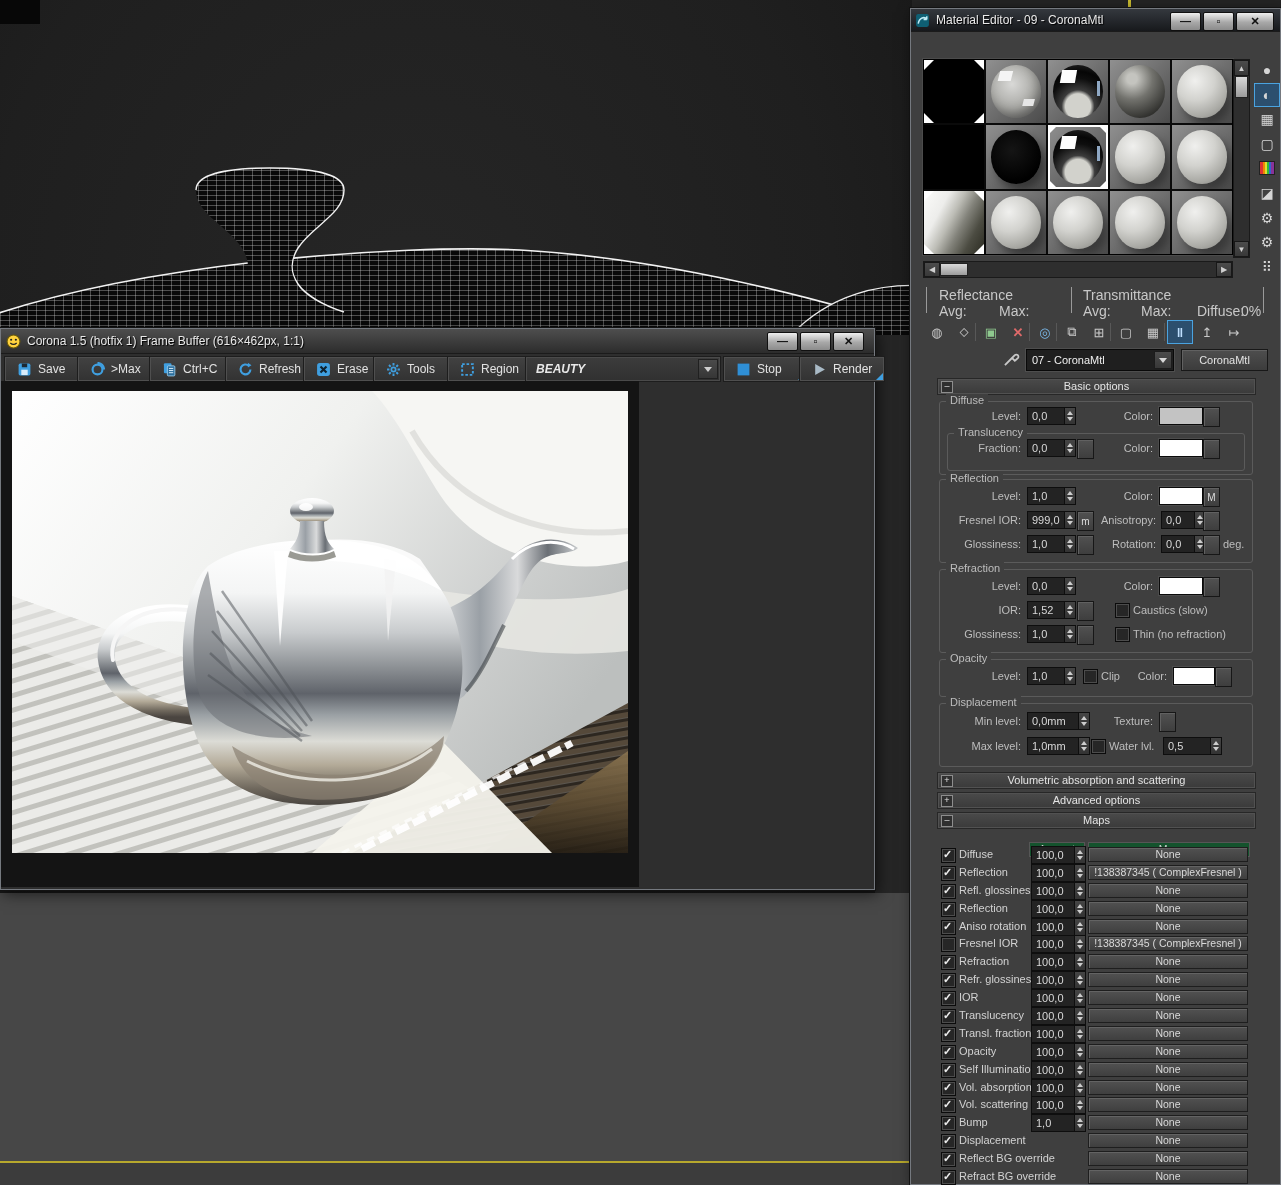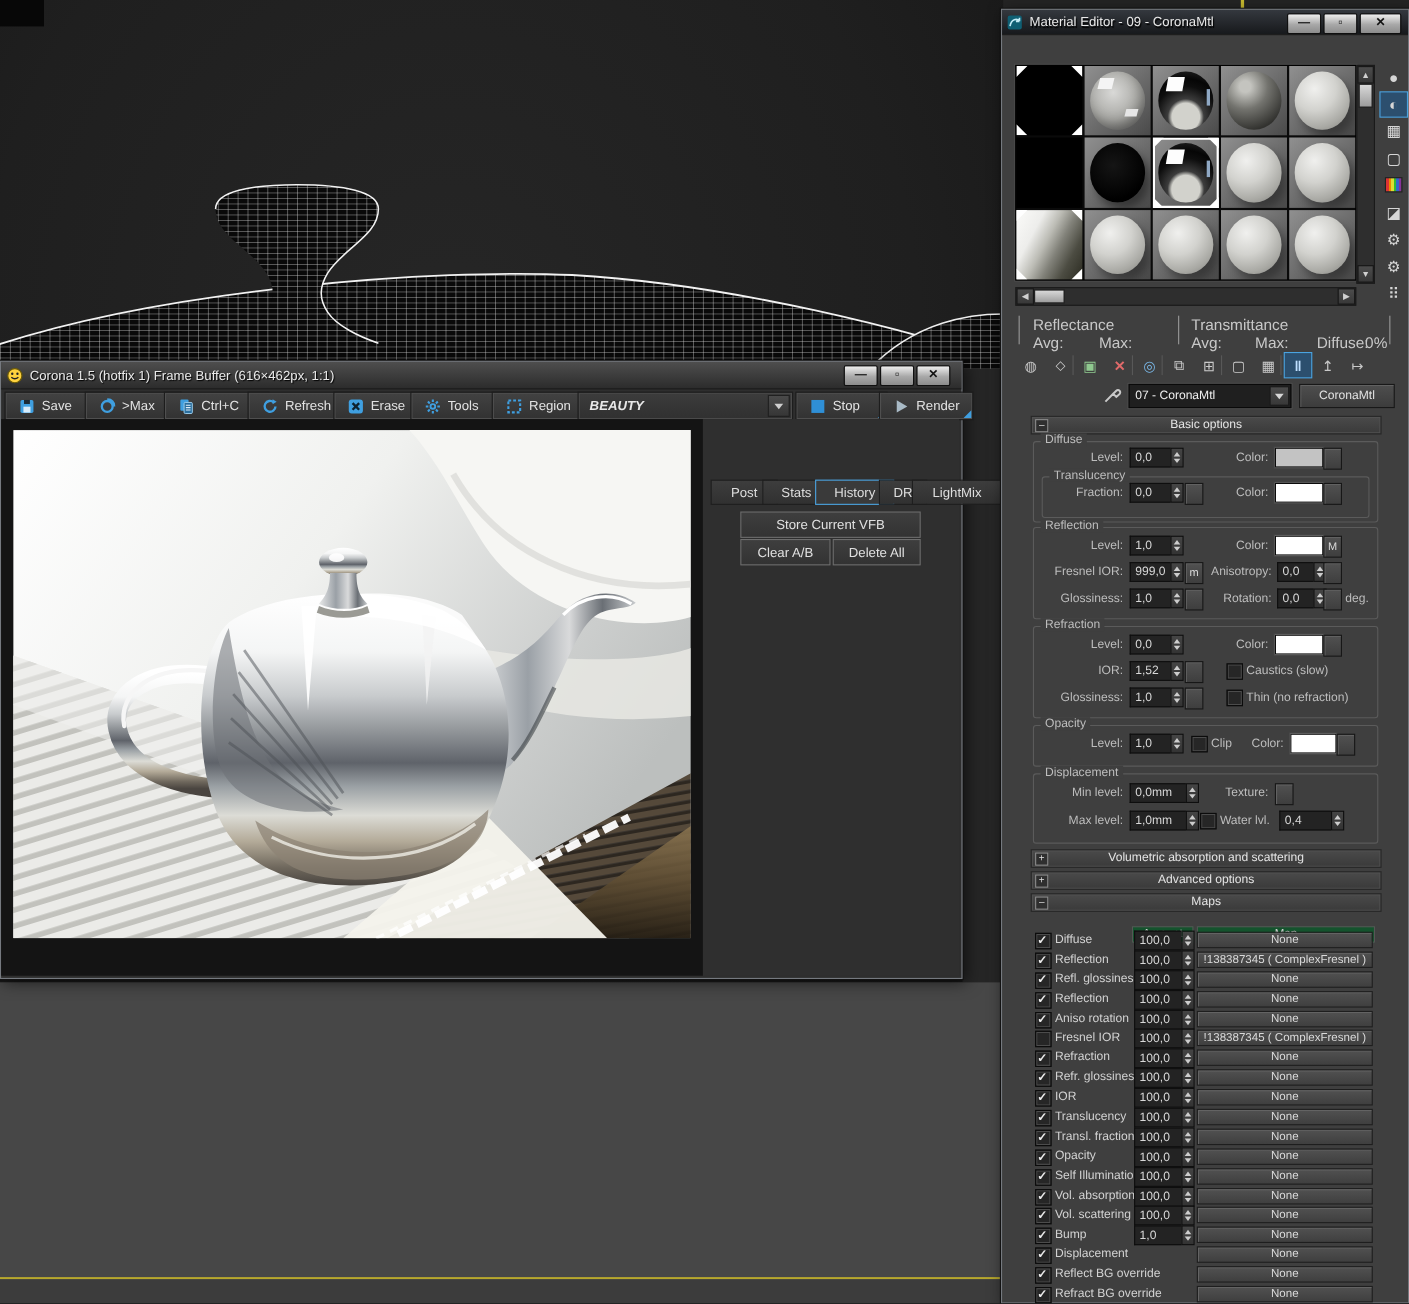--- a/index.html
+++ b/index.html
@@ -347,32 +347,20 @@
         <path d="M220,355 C280,395 380,395 432,345 C430,380 400,402 330,408 C262,413 232,392 220,355 Z" fill="#8c8274" opacity="0.7"></path>
         <path d="M235,370 C290,398 370,396 420,358" fill="none" stroke="#efeee6" stroke-width="3" opacity="0.8"></path>
 
         <ellipse cx="300" cy="120" rx="22" ry="13" fill="url(#chrome)"></ellipse>
         <path d="M288,130 C288,146 283,152 278,158 C292,164 310,164 322,158 C316,152 312,146 312,130 Z" fill="url(#chromeH)"></path>
         <ellipse cx="294" cy="116" rx="7" ry="4" fill="#ffffff" opacity="0.9"></ellipse>
         <path d="M278,160 C292,166 310,166 322,160 L324,166 C308,172 292,172 276,166 Z" fill="#9a9a94"></path>
       </svg>
     </div>
 
-    <div style="position:absolute;left:638px;top:52px;width:233px;height:506px;background:#2f2f2f;">
-      <div id="vfb-tabs">
-          <div class="tab" style="left: 7px; min-width: 41px; justify-content: center;">Post</div>
-          <div class="tab" style="left: 54px; min-width: 42px; justify-content: center;">Stats</div>
-          <div class="tab active" style="left: 102px; min-width: 52px; justify-content: center;">History</div>
-          <div class="tab" style="left: 160px; min-width: 24px; justify-content: center;">DR</div>
-          <div class="tab" style="left: 190px; min-width: 62px; justify-content: center;">LightMix</div>
-        </div>
-      <div class="pbtn" style="left:34px;top:84px;width:162px;height:22px;">Store Current VFB</div>
-      <div class="pbtn" style="left:34px;top:109px;width:80px;height:22px;">Clear A/B</div>
-      <div class="pbtn" style="left:118px;top:109px;width:78px;height:22px;">Delete All</div>
-    </div>
   </div>
 
   <div class="window" id="me" style="left:910px;top:8px;width:369px;height:1175px;background:#3f3f3f;">
     <div class="titlebar">
       <svg class="icon14" style="margin-left:4px" viewBox="0 0 14 14">
         <rect x="1" y="1" width="12" height="12" rx="2" fill="#0f5f73"></rect>
         <path d="M3,10 C4,4 9,3 11,6 M11,6 L11,3 M11,6 L8,6" stroke="#bfeaf5" stroke-width="1.4" fill="none"></path>
       </svg>
       <span class="ttl">Material Editor - 09 - CoronaMtl</span>
       <div class="winbtns" style="right:6px;">
@@ -634,21 +622,21 @@
     <div class="spin" style="left:116px;top:728px;">
       <span class="field" style="width:42px">1,0mm</span>
         <span class="arr">
           <i class="au"></i>
           <i class="ad"></i>
         </span>
     </div>
     <div class="cb" style="left:180px;top:730px;"></div>
     <span class="lb" style="left:198px;top:731px;text-align:left;">Water lvl.</span>
     <div class="spin" style="left:252px;top:728px;">
-      <span class="field" style="width:38px">0,4</span>
+      <span class="field" style="width:38px">0,5</span>
         <span class="arr">
           <i class="au"></i>
           <i class="ad"></i>
         </span>
     </div>
 
     <div class="roll" style="top:763px;">
       <span class="pm">+</span>
       <span>Volumetric absorption and scattering</span>
     </div>

